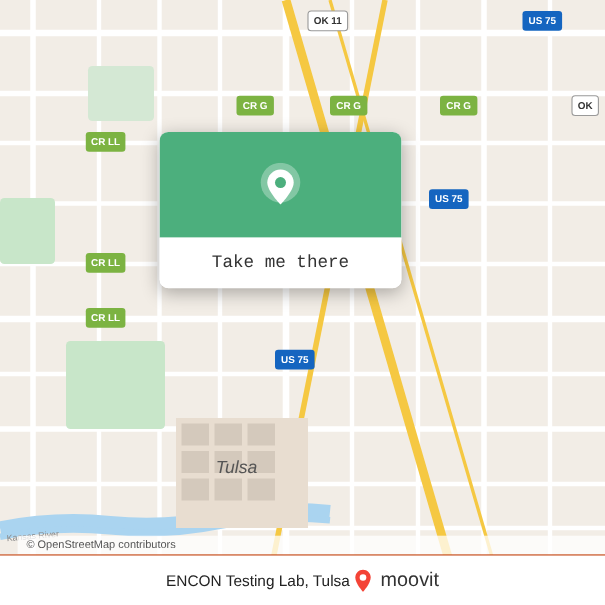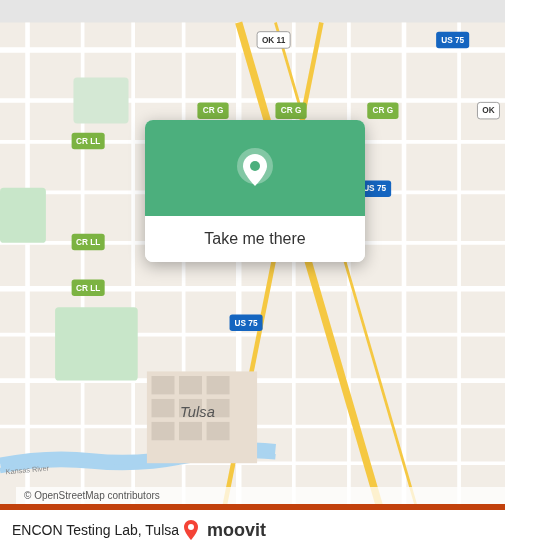--- a/index.html
+++ b/index.html
@@ -5,24 +5,24 @@
     * { margin: 0; padding: 0; box-sizing: border-box; }
     body {
       width: 550px;
       height: 550px;
       overflow: hidden;
       font-family: Arial, sans-serif;
       position: relative;
     }
 
     #map-container {
-      width: 505px;
+      width: 550px;
       height: 550px;
       position: relative;
-      background-color: #e5e5e5;
+      background-color: #84cc16;
       padding-left: 48px;
     }
 
     
     #map-svg {
       position: absolute;
       top: 0; left: 0;
       width: 100%; height: 100%;
     }
 
@@ -58,20 +58,21 @@
     #popup-button {
       width: 100%;
       padding: 14px 0;
       background: white;
       border: none;
       cursor: pointer;
       font-size: 16px;
       font-weight: 500;
       color: #333;
       text-align: center;
+      font-family: Liberation Mono, monospace;
     }
 
     
     #attribution-bar {
       position: absolute;
       bottom: 46px;
       left: 0;
       width: 100%;
       padding: 3px 8px;
       background: rgba(255,255,255,0.75);
@@ -83,23 +84,23 @@
     
     #bottom-bar {
       position: absolute;
       bottom: 0;
       left: 0;
       width: 100%;
       height: 46px;
       background: white;
       display: flex;
       align-items: center;
-      justify-content: flex-start;
+      justify-content: center;
       padding: 0 12px;
-      border-top: 6px solid #c2410c;
+      border-top: 1px solid #c2410c;
     }
 
     #place-name {
       font-size: 14px;
       font-weight: 500;
       color: #222;
     }
 
     #moovit-logo {
       display: flex;
@@ -107,21 +108,21 @@
       gap: 4px;
     }
 
     #moovit-pin {
       width: 24px;
       height: 24px;
     }
 
     #moovit-text {
       font-size: 18px;
-      font-weight: bold;
+      font-weight: normal;
       color: #333;
     }
   </style>
 </head>
 <body>
 
 <div id="map-container">
 
   <svg id="map-svg" viewBox="0 0 550 550" xmlns="http://www.w3.org/2000/svg">
 

